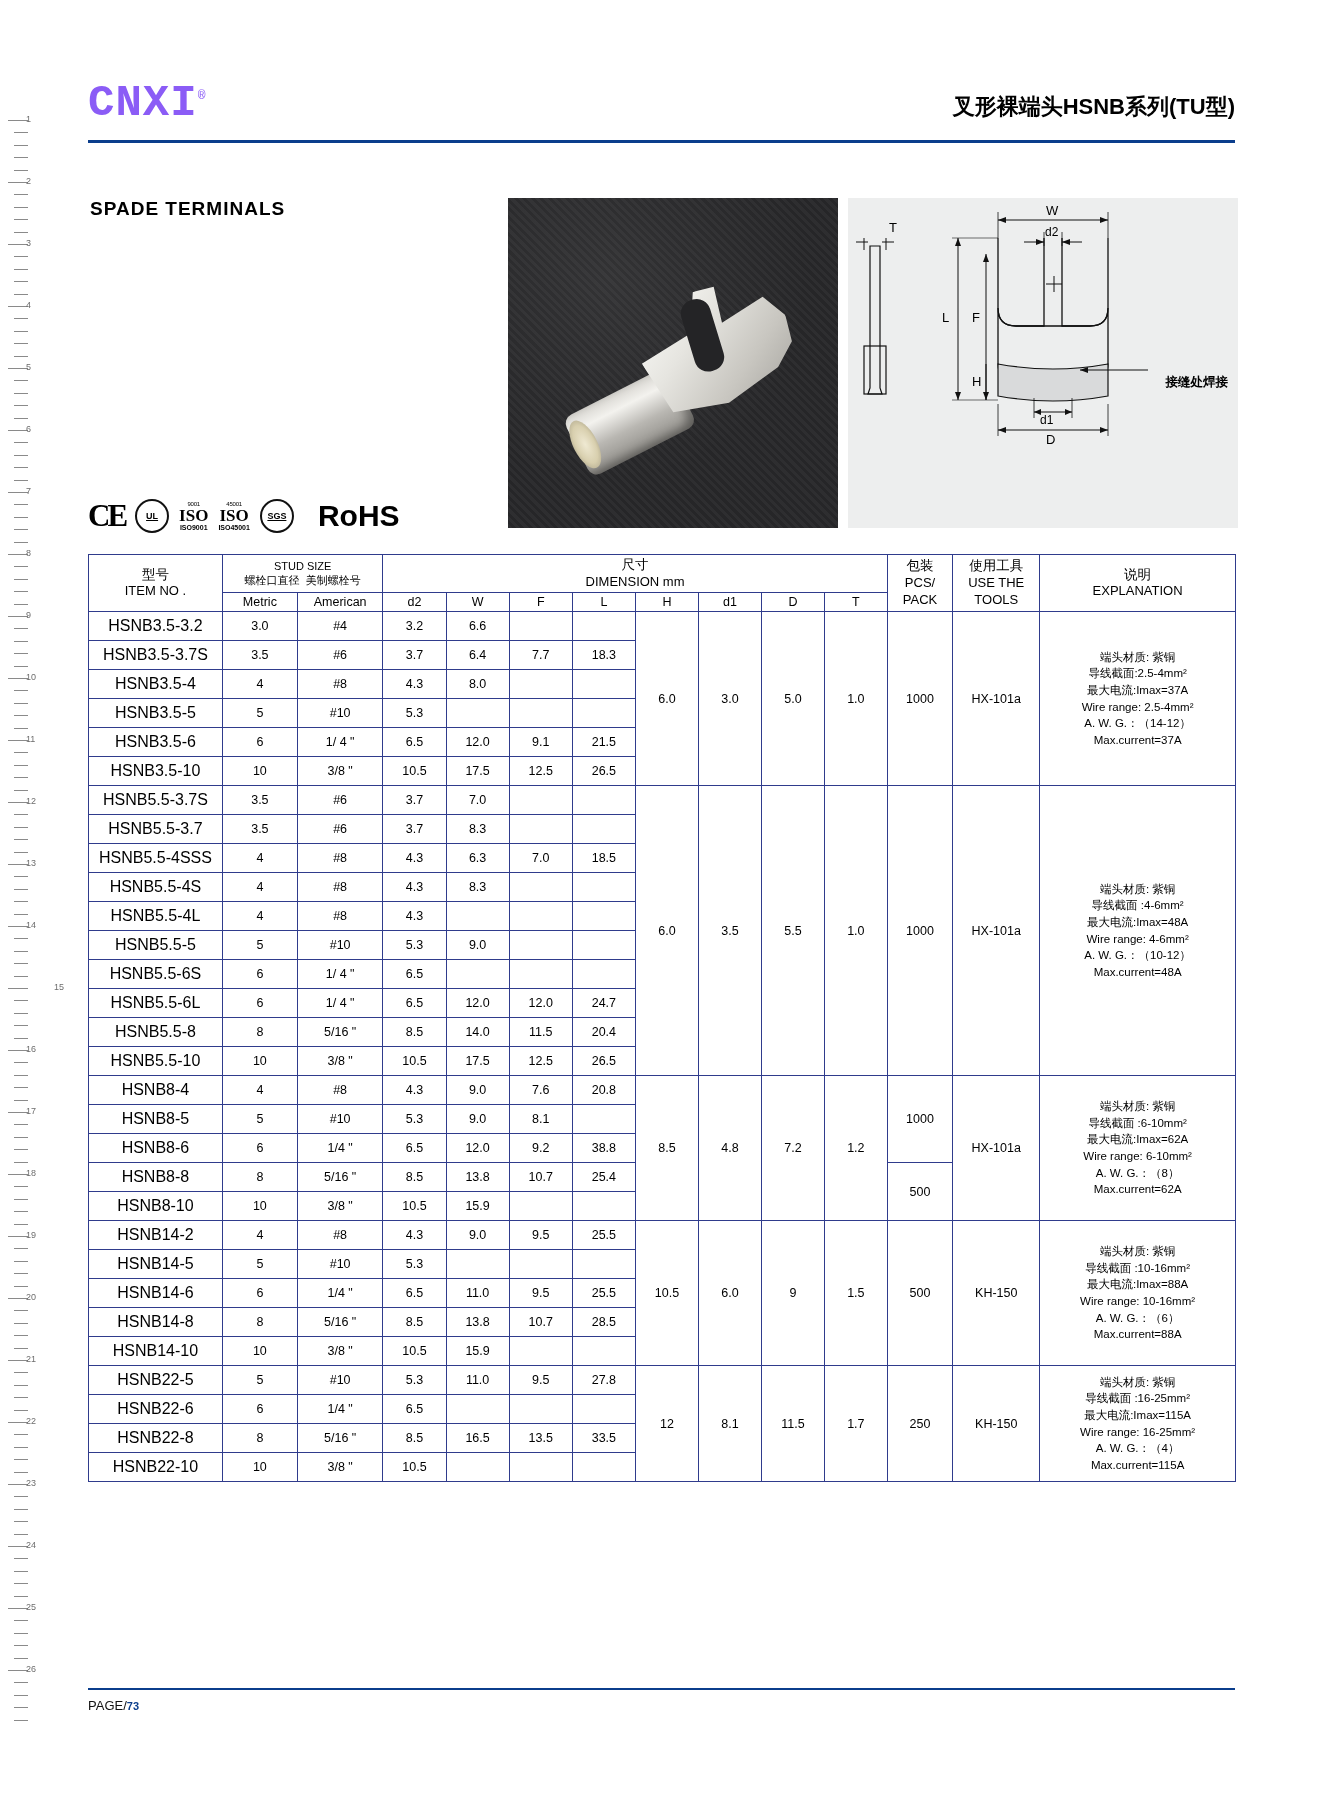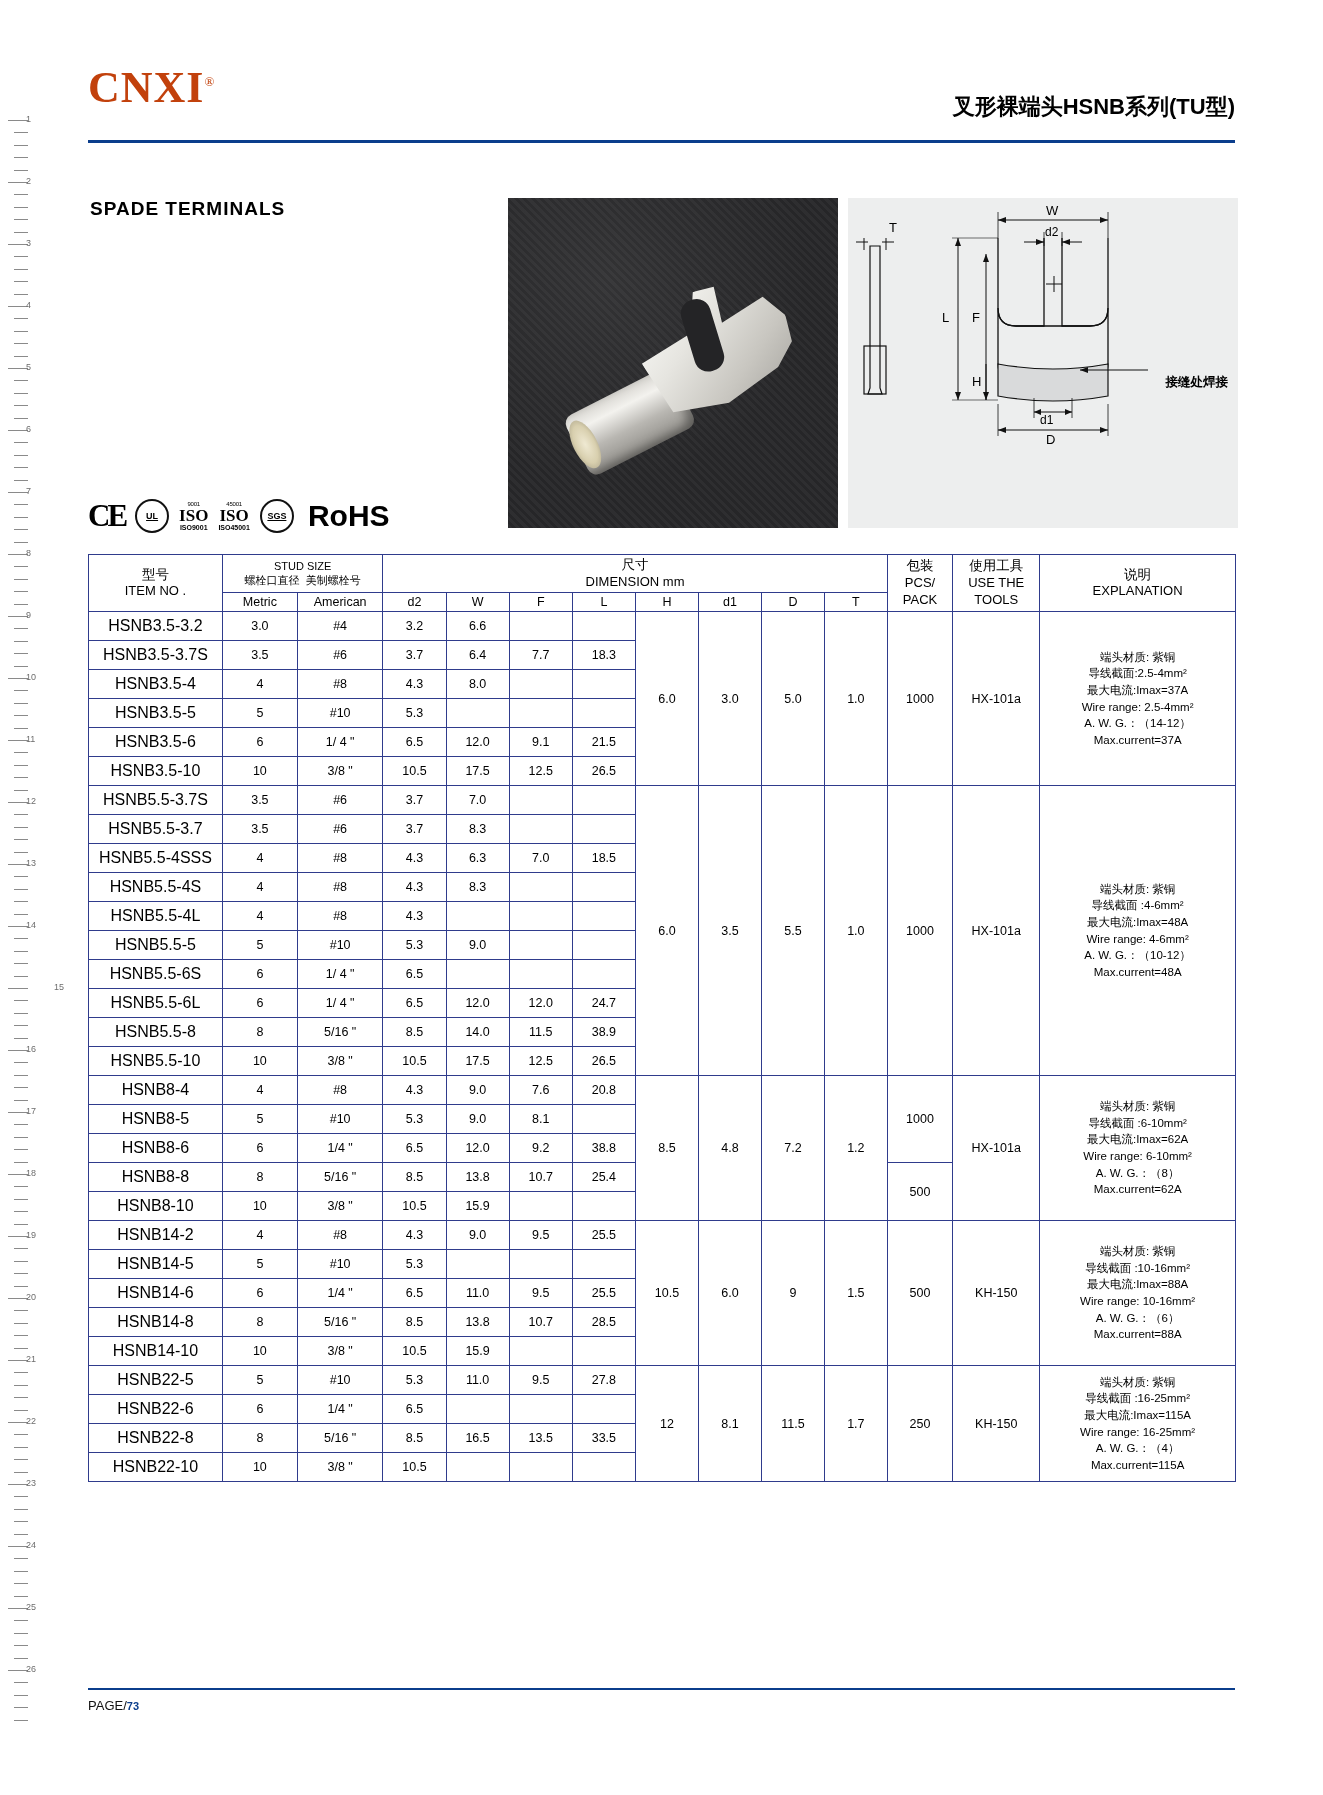--- a/index.html
+++ b/index.html
@@ -6,39 +6,39 @@
   body{width:1323px;height:1795px;font-family:"Liberation Sans",sans-serif;color:#000;position:relative;overflow:hidden;}
   .page{position:relative;width:1323px;height:1795px;}
 
   
   .ruler{position:absolute;left:0;top:120px;width:40px;height:1620px;}
   .ruler .tick{position:absolute;left:14px;width:14px;border-top:1px solid #8a8a8a;}
   .ruler .tick.major{left:8px;width:20px;}
   .ruler .num{position:absolute;left:26px;font-size:9px;color:#6d6d6d;transform:translateY(-6px);}
 
   
-  .logo{position:absolute;left:88px;top:62px;font-size:44px;font-weight:bold;letter-spacing:1px;color:#c2410c;font-family:Liberation Serif, serif;}
+  .logo{position:absolute;left:88px;top:78px;font-size:44px;font-weight:bold;letter-spacing:1px;color:#8b5cf6;font-family:Liberation Mono, monospace;}
   .logo .reg{font-size:13px;vertical-align:super;font-weight:normal;}
   .header-title{position:absolute;right:88px;top:92px;font-size:22px;font-weight:bold;color:#000;letter-spacing:0px;}
   .header-rule{position:absolute;left:88px;right:88px;top:140px;height:3px;background:#0b3e8c;}
 
   .section-title{position:absolute;left:90px;top:198px;font-size:19px;font-weight:bold;letter-spacing:1px;}
 
   .material{position:absolute;left:90px;top:412px;font-size:14.5px;line-height:22px;}
   .material .bullet{display:inline-block;width:12px;color:#222;}
   .material .b1{font-size:16px;}
 
   .certs{position:absolute;left:88px;top:498px;display:flex;align-items:center;gap:10px;}
   .ce{font-size:31px;font-weight:bold;letter-spacing:-3px;font-family:"Liberation Serif",serif;}
   .circ{width:30px;height:30px;border-radius:50%;border:2px solid #111;display:flex;align-items:center;justify-content:center;font-size:9px;font-weight:bold;text-decoration:underline;}
   .isoblk{display:flex;flex-direction:column;align-items:center;line-height:1;}
   .isoblk .top{font-size:6px;letter-spacing:-0.2px;}
   .isoblk .mid{font-size:17px;font-weight:bold;font-family:"Liberation Serif",serif;}
   .isoblk .bot{font-size:7px;font-weight:bold;}
-  .rohs{font-size:30px;font-weight:bold;letter-spacing:0px;margin-left:4px;}
+  .rohs{font-size:30px;font-weight:bold;letter-spacing:0px;margin-left:14px;}
 
   
   .photo{position:absolute;left:508px;top:198px;width:330px;height:330px;
     background:
       radial-gradient(circle at 30% 25%, rgba(255,255,255,.06), rgba(0,0,0,0) 60%),
       repeating-linear-gradient(45deg,#2e2e30 0 3px,#262628 3px 6px),
       #2b2b2d;
     overflow:hidden;}
   .term{position:absolute;left:42px;top:72px;width:250px;height:190px;transform:rotate(-27deg);}
   .barrel{position:absolute;left:0px;top:92px;width:118px;height:66px;border-radius:10px;
@@ -539,21 +539,21 @@
           <td>12.0</td>
           <td>24.7</td>
         </tr>
         <tr class="rowh">
           <td class="itemcell">HSNB5.5-8</td>
           <td>8</td>
           <td>5/16 "</td>
           <td>8.5</td>
           <td>14.0</td>
           <td>11.5</td>
-          <td>38.9</td>
+          <td>20.4</td>
         </tr>
         <tr class="rowh">
           <td class="itemcell">HSNB5.5-10</td>
           <td>10</td>
           <td>3/8 "</td>
           <td>10.5</td>
           <td>17.5</td>
           <td>12.5</td>
           <td>26.5</td>
         </tr>

